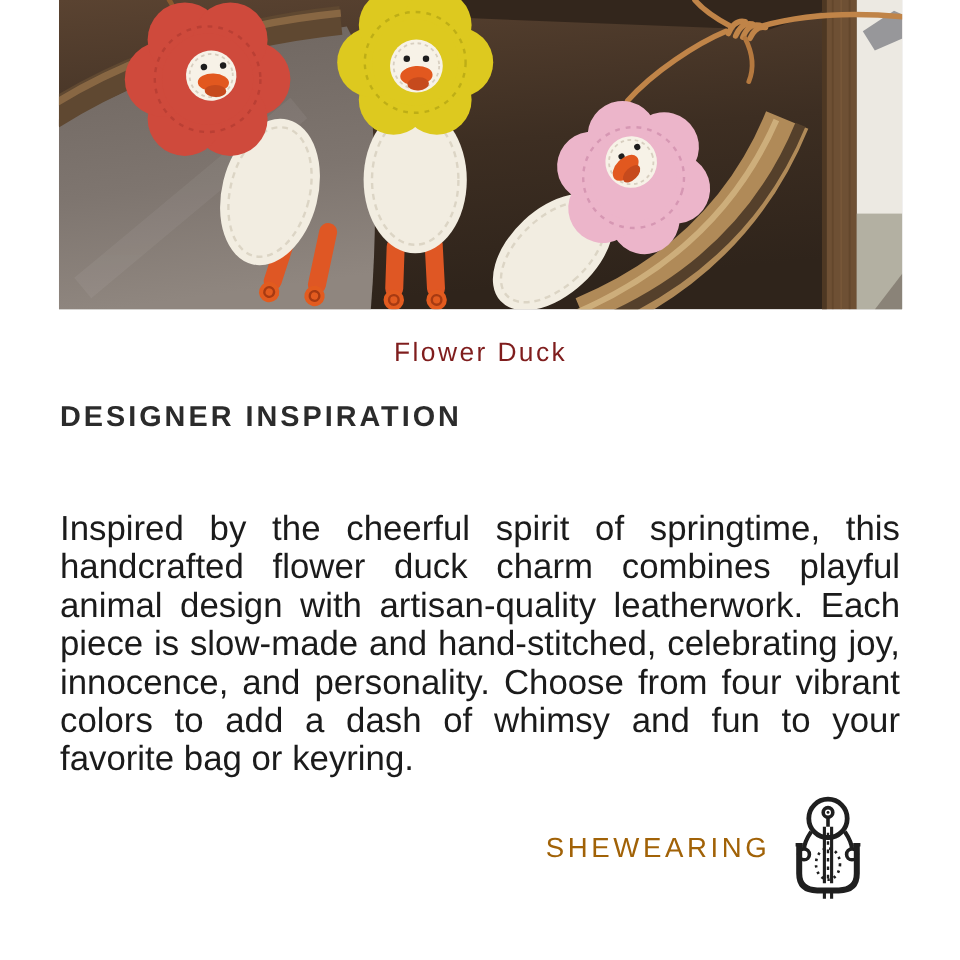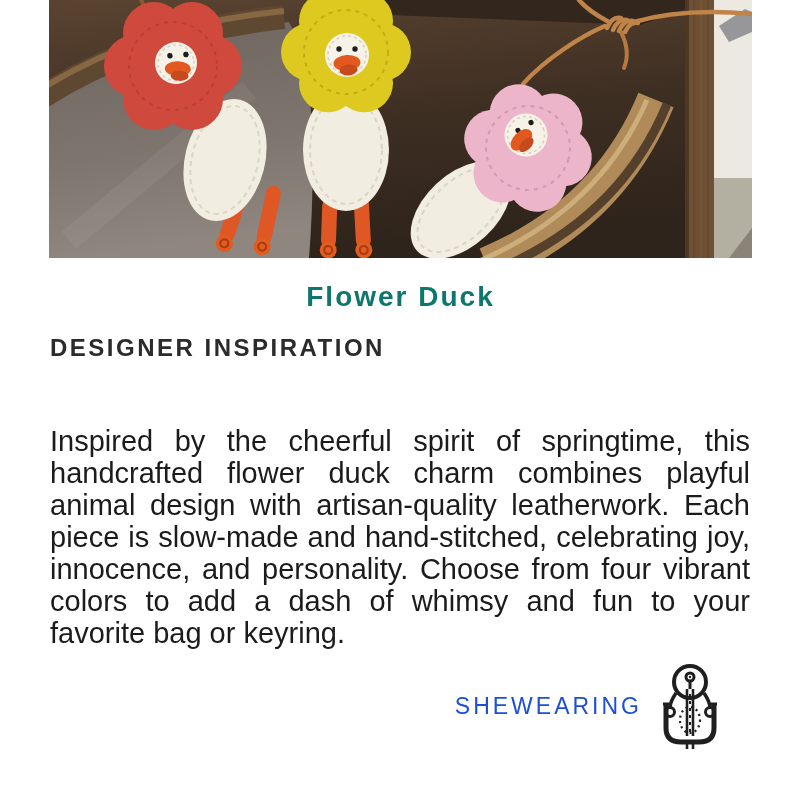--- a/index.html
+++ b/index.html
@@ -10,43 +10,43 @@
     font-family:"Liberation Sans", sans-serif;
     overflow:hidden;
   }
   .photo{
     position:absolute;left:49px;top:0;width:703px;height:258px;
     overflow:hidden;
   }
   .caption{
     position:absolute;left:49px;top:283px;width:703px;
     text-align:center;
-    font-size:28px;line-height:1;
+    font-size:22px;line-height:1;
     letter-spacing:2px;
-    color:#0f766e;font-weight:700;
+    color:#7f1d1d;font-weight:400;
   }
   .heading{
     position:absolute;left:50px;top:334px;
     font-size:24px;line-height:1.2;
     letter-spacing:2.5px;
     color:#2b2b2b;font-weight:700;
   }
   .paragraph{
     position:absolute;left:50px;top:396px;width:700px;
     font-size:29px;line-height:32px;
     color:#1b1b1b;
     text-align:justify;
     text-justify:inter-word;
   }
   .footer{
     position:absolute;left:50px;top:660px;width:668px;height:92px;
     display:flex;align-items:center;justify-content:flex-end;gap:20px;
   }
   .brand{
-    font-size:23px;letter-spacing:3px;color:#1d4ed8;font-weight:400;
+    font-size:23px;letter-spacing:3px;color:#a16207;font-weight:400;
     white-space:nowrap;
   }
   .logo{width:56px;height:88px;flex:0 0 auto;}
 </style>
 </head>
 <body>
 
 <div class="page">
 
   <div class="photo">

